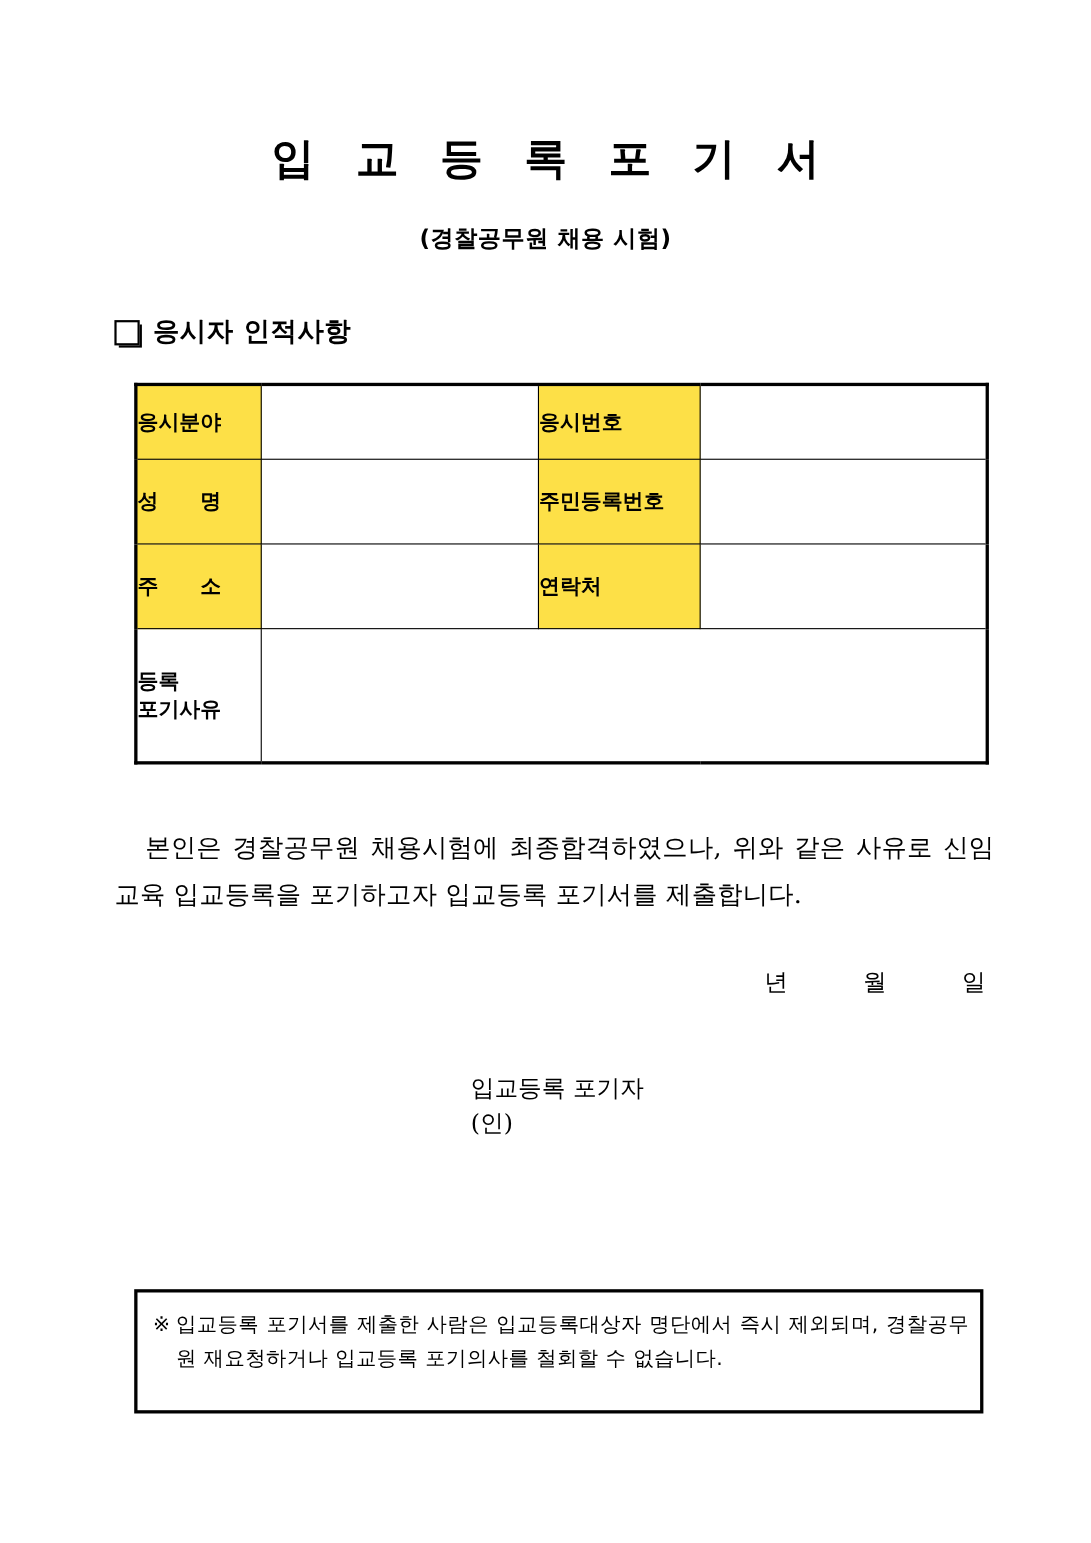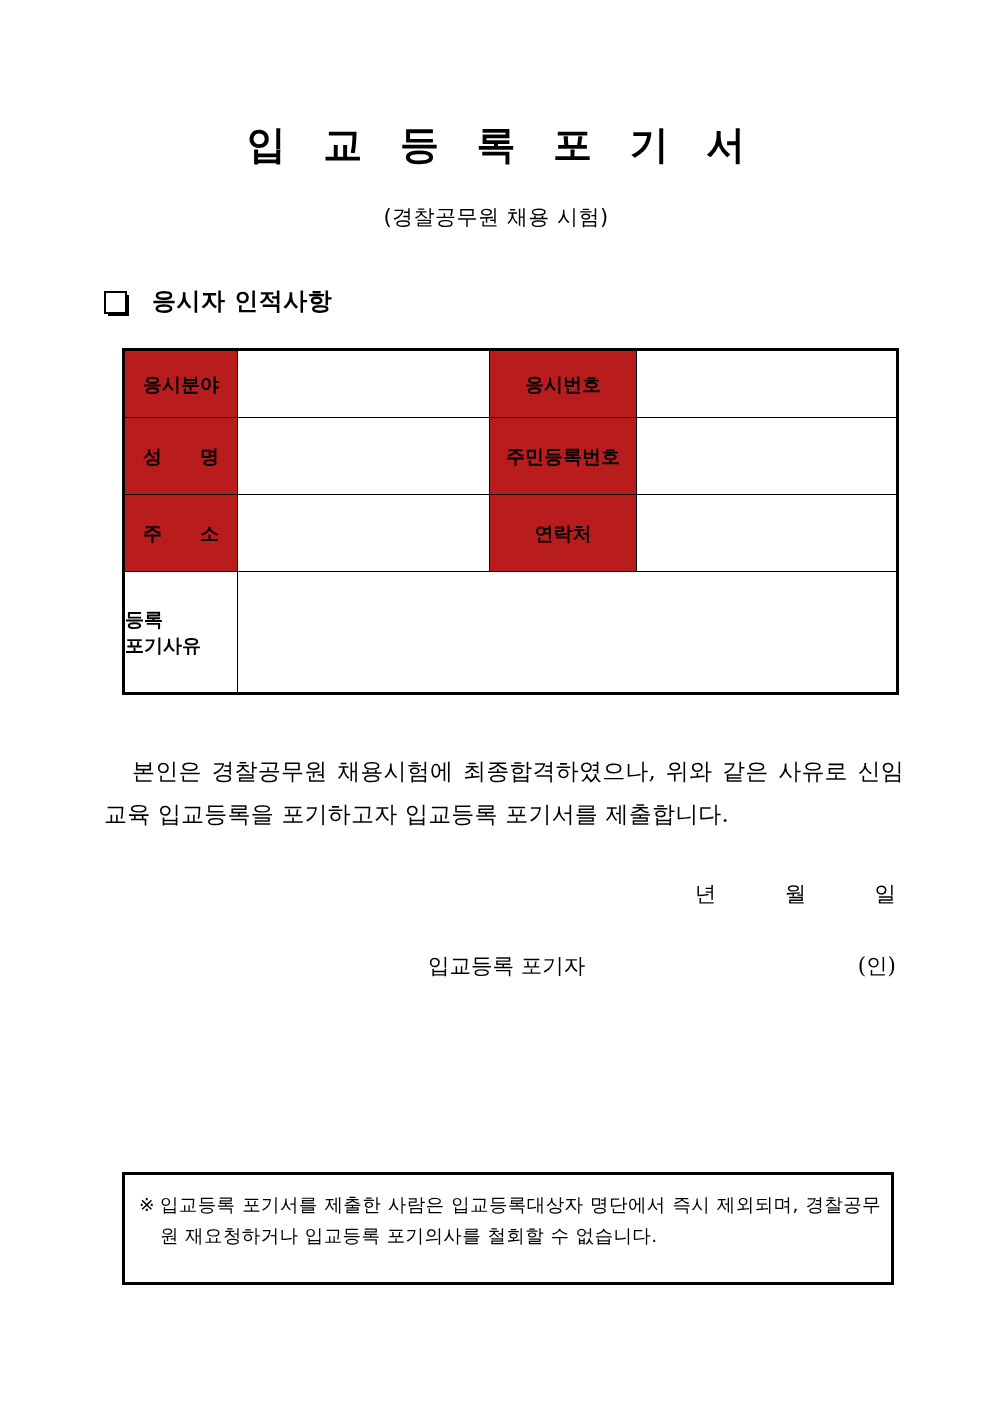--- a/index.html
+++ b/index.html
@@ -41,33 +41,33 @@
     white-space: pre;
   }
 
   .doc-subtitle {
     position: absolute;
     left: 0;
     top: 203px;
     width: 992px;
     text-align: center;
     font-size: 21px;
-    font-weight: 400;
+    font-weight: 700;
     letter-spacing: 0.5px;
     line-height: 28px;
   }
 
   
   .section-head {
     position: absolute;
     left: 104px;
     top: 287px;
     display: flex;
     align-items: center;
-    gap: 25px;
+    gap: 12px;
   }
   .checkbox-glyph {
     width: 19px;
     height: 19px;
     border: 2px solid #000;
     box-shadow: 3px 3px 0 -1px #000;
     display: inline-block;
     background: #fff;
     position: relative;
     top: 1px;
@@ -96,22 +96,21 @@
     font-size: 19px;
     font-weight: 700;
     line-height: 26px;
   }
   .info-table .outer-top    { border-top-width: 3px; }
   .info-table .outer-bottom { border-bottom-width: 3px; }
   .info-table .outer-left   { border-left-width: 3px; }
   .info-table .outer-right  { border-right-width: 3px; }
 
   .lbl {
-    text-align: center;
-    background: #b91c1c;
+    background: #fde047;
   }
   .lbl.spread {
     letter-spacing: 0;
   }
   .lbl .sp {
     display: inline-block;
     width: 38px;
   }
   .lbl-stack {
     text-align: left;
@@ -154,28 +153,29 @@
     padding-right: 96px;
     box-sizing: border-box;
     text-align: right;
     white-space: pre;
   }
 
   
   .sign-line {
     position: absolute;
     left: 428px;
-    top: 950px;
+    top: 974px;
     width: 468px;
     font-family: "DejaVu Serif", "Liberation Serif", serif;
     font-size: 21.5px;
     line-height: 32px;
     display: flex;
     justify-content: space-between;
     align-items: baseline;
+    flex-direction: column;
   }
 
   
   .recipient {
     position: absolute;
     left: 0;
     top: 1053px;
     width: 992px;
     text-align: center;
     font-family: "DejaVu Serif", "Liberation Serif", serif;

